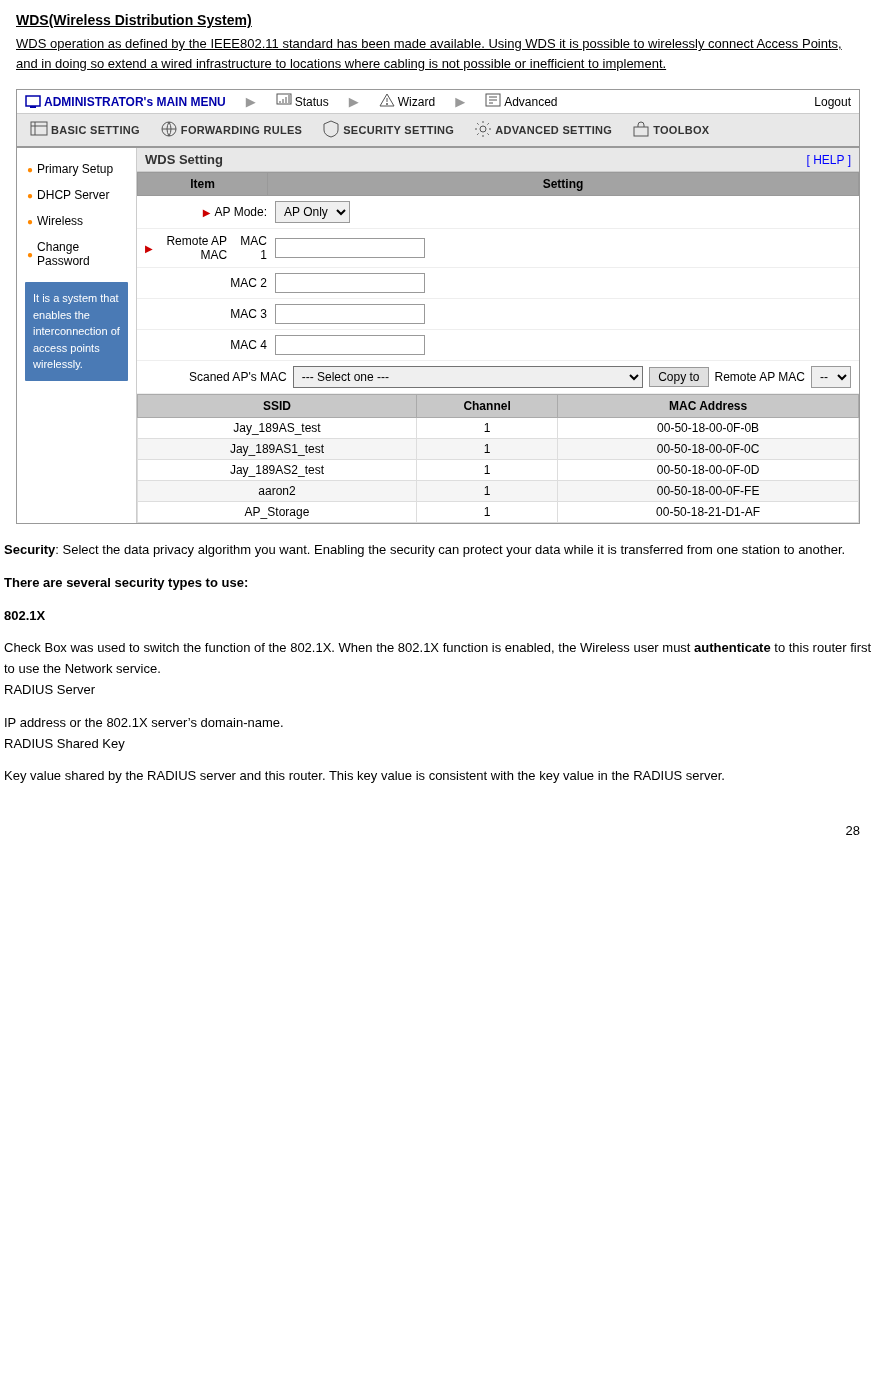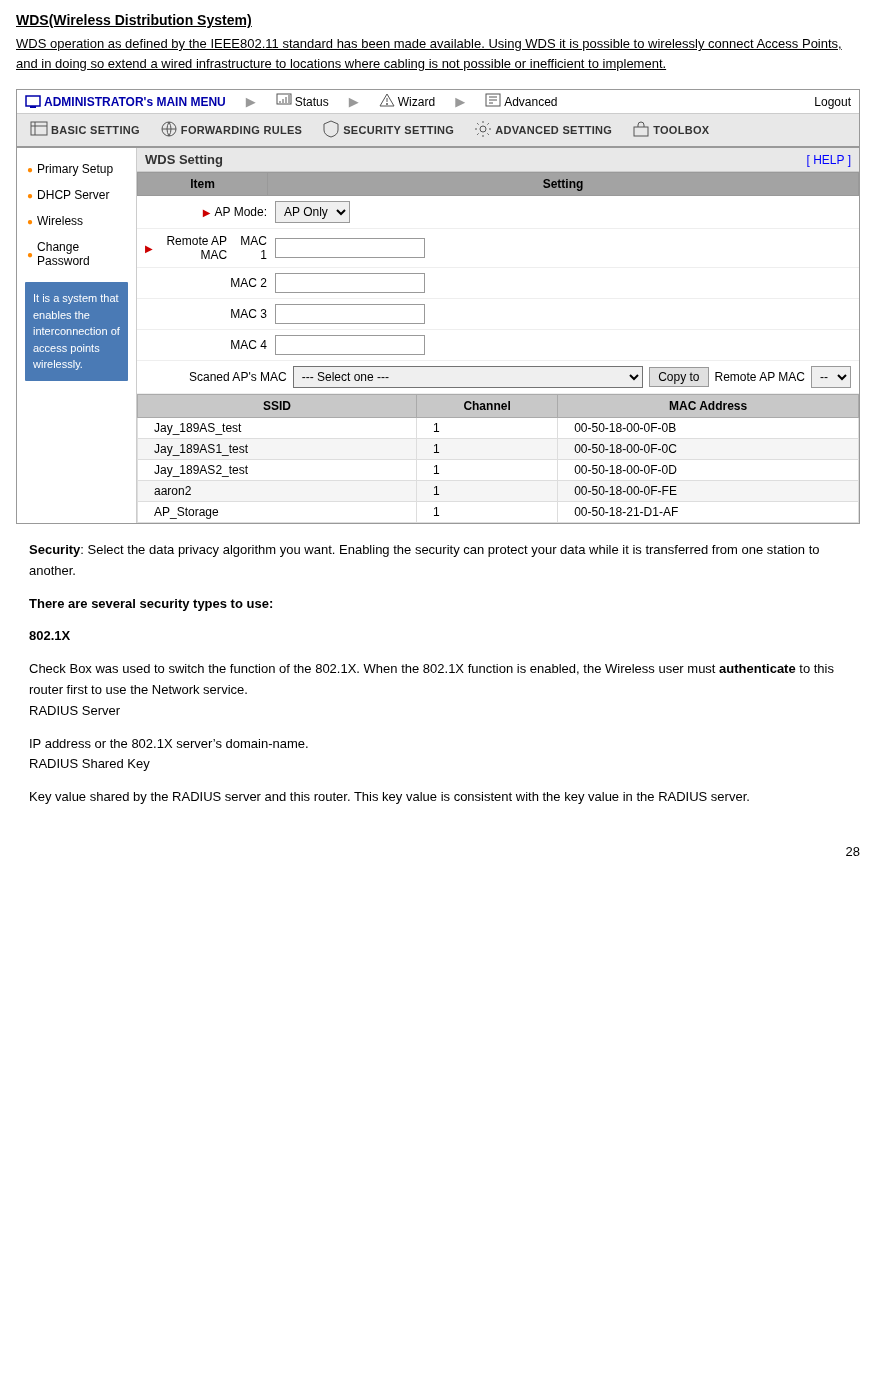--- a/index.html
+++ b/index.html
@@ -249,31 +249,32 @@
     .ap-table th {
       background: #c8c8c8;
       border: 1px solid #aaa;
       padding: 4px 8px;
       text-align: center;
       font-weight: bold;
     }
     .ap-table td {
       border: 1px solid #ddd;
       padding: 3px 16px;
+      text-align: center;
     }
     .ap-table tr:nth-child(even) td {
       background: #f5f5f5;
     }
     .ap-table tr:last-child td {
       background: #fff;
     }
 
     
     .bottom-text {
-      padding: 16px 29px;
+      padding: 16px 4px;
     }
     .bottom-text p {
       font-size: 13px;
       line-height: 1.6;
       margin-bottom: 12px;
     }
 
     
     .page-number {
       text-align: right;

